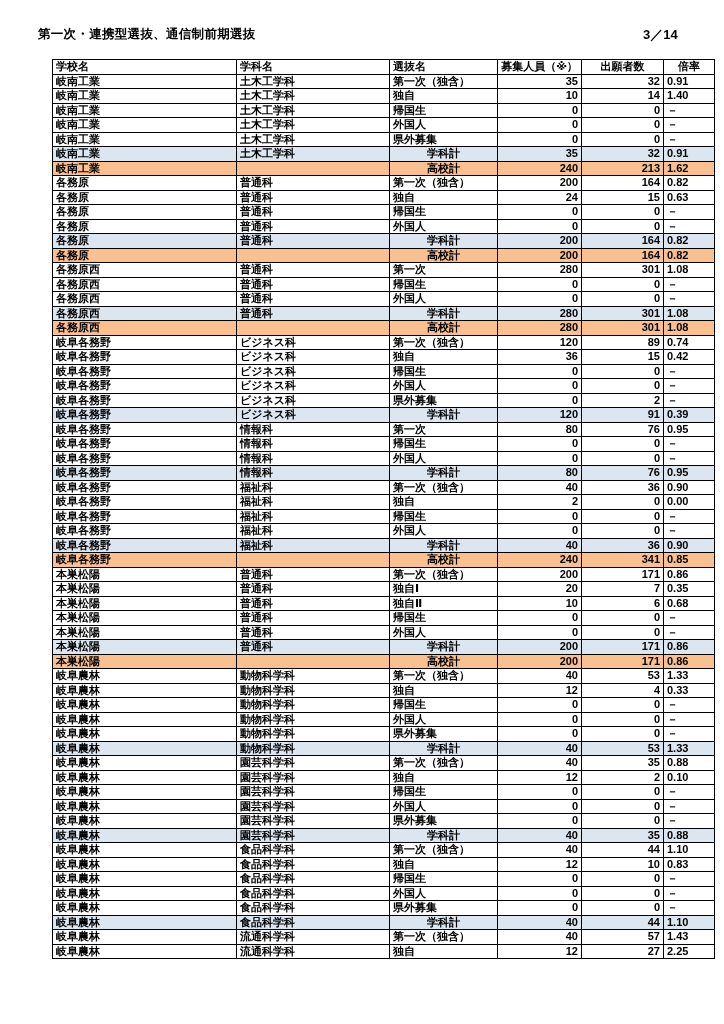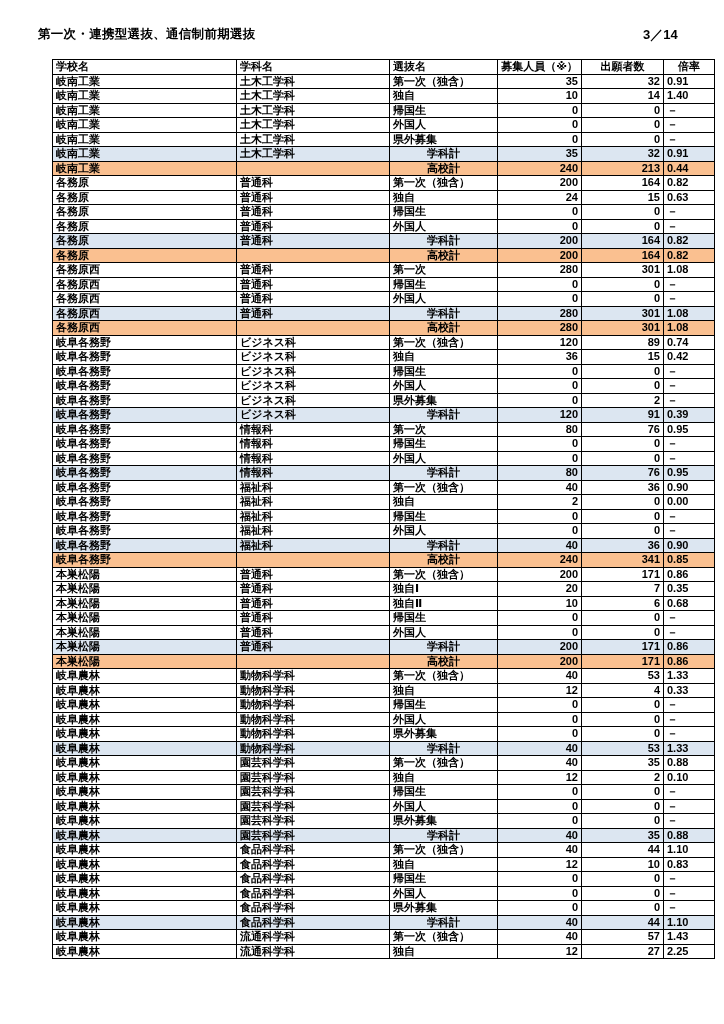--- a/index.html
+++ b/index.html
@@ -195,21 +195,21 @@
             <td class="num">35</td>
             <td class="num">32</td>
             <td class="ratio">0.91</td>
           </tr>
           <tr class="grandtotal">
             <td>岐南工業</td>
             <td></td>
             <td class="sel-total">高校計</td>
             <td class="num">240</td>
             <td class="num">213</td>
-            <td class="ratio">0.44</td>
+            <td class="ratio">1.62</td>
           </tr>
           <tr>
             <td>各務原</td>
             <td>普通科</td>
             <td>第一次（独含）</td>
             <td class="num">200</td>
             <td class="num">164</td>
             <td class="ratio">0.82</td>
           </tr>
           <tr>

